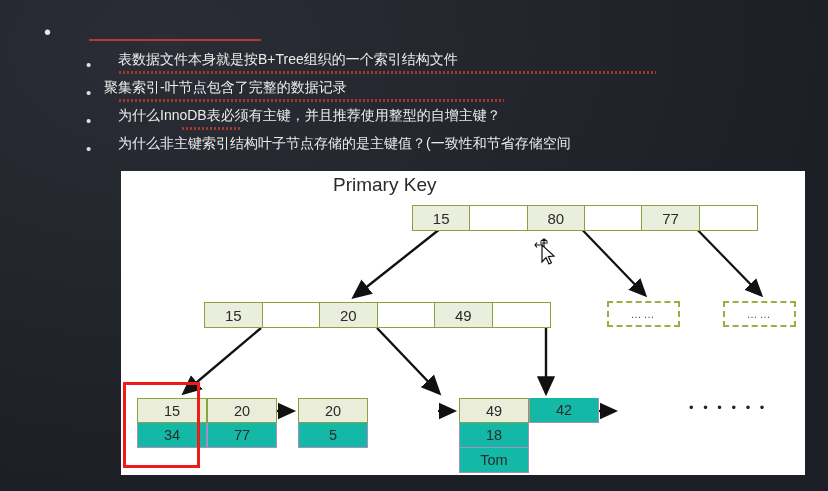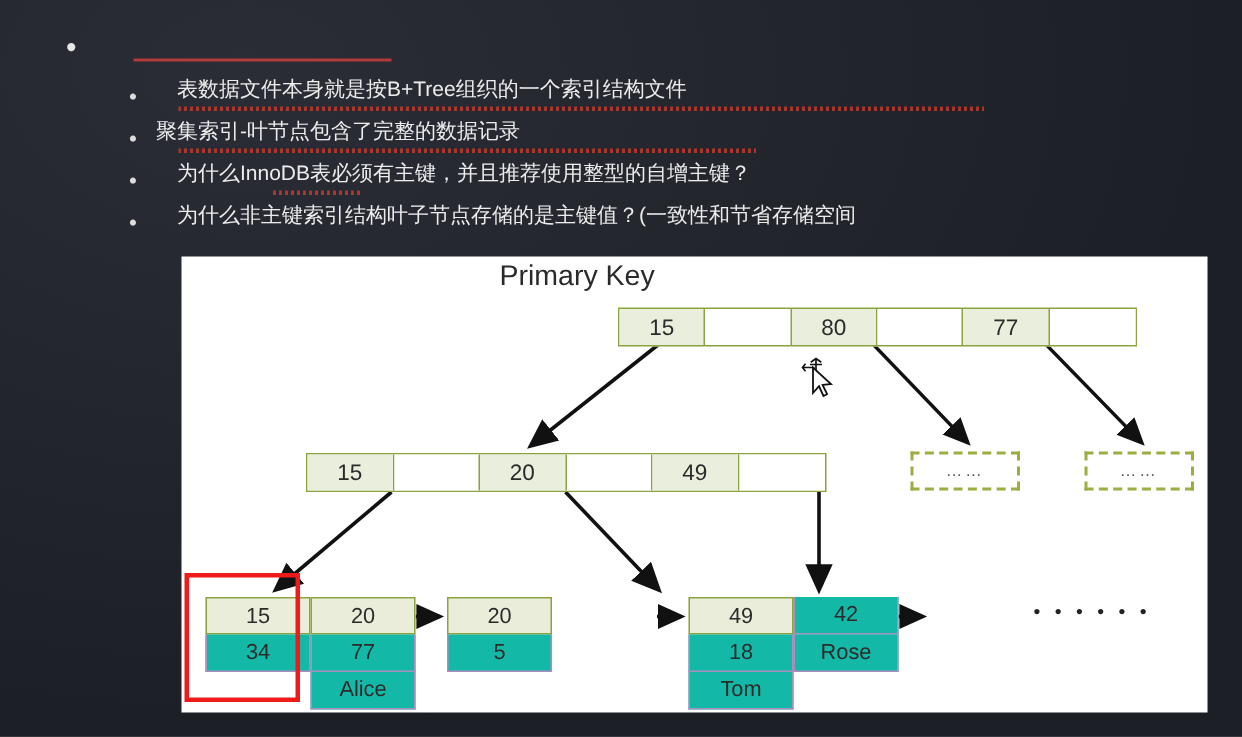--- a/index.html
+++ b/index.html
@@ -255,38 +255,36 @@
     </div>
 
     <div class="leaf" id="leaf-0" style="left:16px; top:227px;">
         <div class="leaf-col">
           <div class="leaf-cell key">15</div>
           <div class="leaf-cell val">34</div>
         </div>
         <div class="leaf-col">
           <div class="leaf-cell key">20</div>
           <div class="leaf-cell val">77</div>
-          <div class="leaf-cell val">Alice</div>
         </div>
       </div>
     <div class="leaf" id="leaf-1" style="left:177px; top:227px;">
         <div class="leaf-col">
           <div class="leaf-cell key">20</div>
           <div class="leaf-cell val">5</div>
         </div>
       </div>
     <div class="leaf" id="leaf-2" style="left:338px; top:227px;">
         <div class="leaf-col">
           <div class="leaf-cell key">49</div>
           <div class="leaf-cell val">18</div>
           <div class="leaf-cell val">Tom</div>
         </div>
         <div class="leaf-col">
           <div class="leaf-cell val">42</div>
-          <div class="leaf-cell val">Rose</div>
         </div>
       </div>
 
     <span class="dots" style="left:568px; top:229px;">• • • • • •</span>
 
     <div class="red-box" style="left:2px; top:211px; width:77px; height:86px;"></div>
   </div>
 
   <svg id="cursor" width="26" height="30" style="left:533px; top:238px;" viewBox="0 0 26 30">
     <g stroke="#111" stroke-width="1.1" fill="none">

